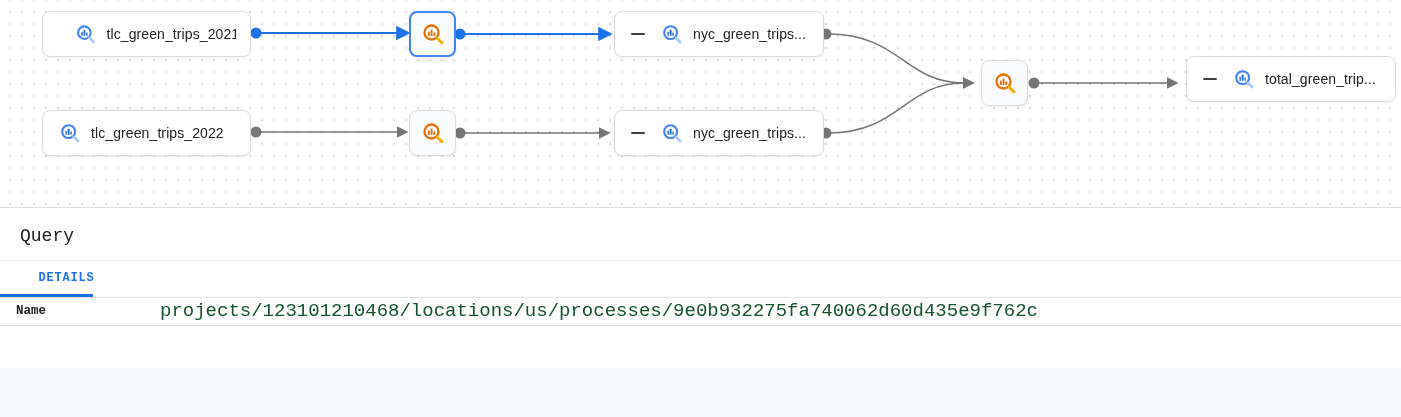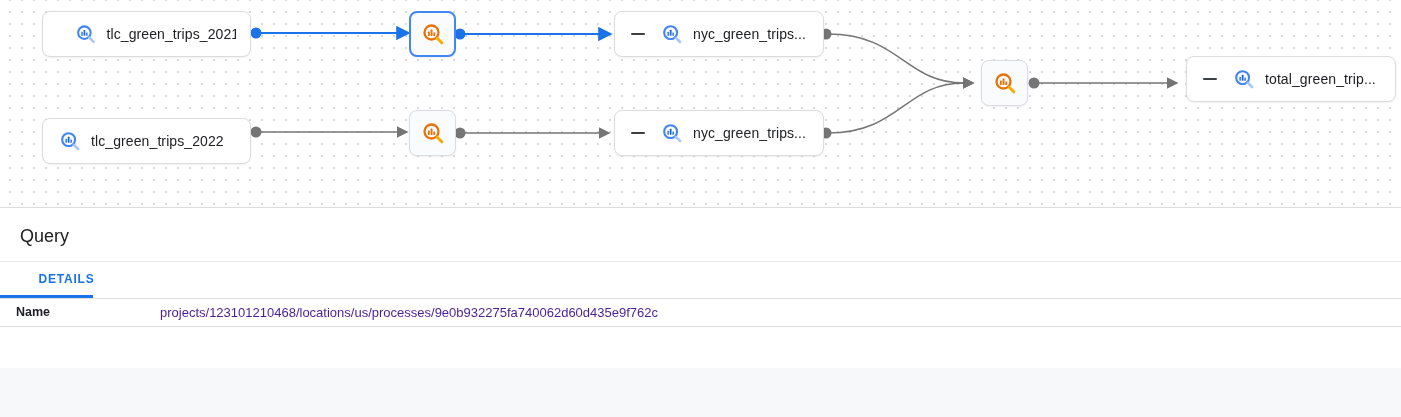--- a/index.html
+++ b/index.html
@@ -33,34 +33,34 @@
     display:flex; align-items:center; justify-content:center;
     box-shadow:0 1px 2px rgba(60,64,67,.08);
   }
   .pnode.selected { border:2px solid #4285f4; }
 
   
   .drag-handle { position:absolute; left:766px; top:211px; width:24px; height:4px;
     background:#bdbdbd; border-radius:2px; cursor:row-resize; }
 
   
-  .panel { position:absolute; left:0; top:209px; width:1401px; height:208px; background:#fff; }
+  .panel { position:absolute; left:0; top:209px; width:1401px; height:208px; background:#fff;font-family:Liberation Mono, monospace; }
   .panel-title { padding:17px 0 14px 20px; font-size:18px; color:#212121; border-bottom:1px solid #e8eaed; }
   .tabs { display:flex; height:37px; border-bottom:1px solid #e0e0e0; }
   .tab { height:100%; display:flex; align-items:center; justify-content:center;
     font-size:12px; font-weight:600; letter-spacing:.8px; color:#5f6368; cursor:pointer; }
   .tab.active { color:#1a73e8; border-bottom:3px solid #1a73e8; }
   .tab.t0 { width:93px;padding-left:40px; }
   .tab.t1 { width:84px; }
 
   .dtable { width:100%; border-collapse:collapse; }
   .dtable tr { border-bottom:1px solid #e0e0e0; }
   .dtable td { height:27px; vertical-align:middle; font-size:12.5px; }
   .dtable td.k { width:160px; padding-left:16px; font-weight:700; color:#202124; }
-  .dtable td.v { color:#4c1d95; font-size:13px;margin-left:36px; }
+  .dtable td.v { color:#14532d; font-size:19px;margin-left:36px; }
 
   .codeblock { position:absolute; left:0; top:368px; width:1401px; height:49px;
     background:#f7f8f9; padding:10px 0 0 17px;
     font-family:"DejaVu Sans Mono","Liberation Mono",monospace;
     font-size:12.5px; line-height:20px; color:#202124; white-space:pre; }
 </style>
 </head>
 <body>
 
 <div class="stage">
@@ -121,21 +121,21 @@
       <svg width="22" height="22" viewBox="0 0 24 24">
         <circle cx="10.5" cy="10.5" r="7" fill="none" stroke="#4285f4" stroke-width="2.3"></circle>
         <line x1="16.2" y1="16.2" x2="20.8" y2="20.8" stroke="#a8c7fa" stroke-width="3" stroke-linecap="round"></line>
         <rect x="6.9" y="9.6" width="1.9" height="4.4" rx="0.4" fill="#4285f4"></rect>
         <rect x="9.6" y="7.4" width="1.9" height="6.6" rx="0.4" fill="#1967d2"></rect>
         <rect x="12.3" y="10.4" width="1.9" height="3.6" rx="0.4" fill="#4285f4"></rect>
       </svg>
       <span class="label">nyc_green_trips...</span>
     </div>
 
-    <div class="tnode" style="left:42px; top:110px; width:209px;margin-top:8px;">
+    <div class="tnode" style="left:42px; top:110px; width:209px;">
       <svg width="22" height="22" viewBox="0 0 24 24">
         <circle cx="10.5" cy="10.5" r="7" fill="none" stroke="#4285f4" stroke-width="2.3"></circle>
         <line x1="16.2" y1="16.2" x2="20.8" y2="20.8" stroke="#a8c7fa" stroke-width="3" stroke-linecap="round"></line>
         <rect x="6.9" y="9.6" width="1.9" height="4.4" rx="0.4" fill="#4285f4"></rect>
         <rect x="9.6" y="7.4" width="1.9" height="6.6" rx="0.4" fill="#1967d2"></rect>
         <rect x="12.3" y="10.4" width="1.9" height="3.6" rx="0.4" fill="#4285f4"></rect>
       </svg>
       <span class="label">tlc_green_trips_2022</span>
     </div>
 

